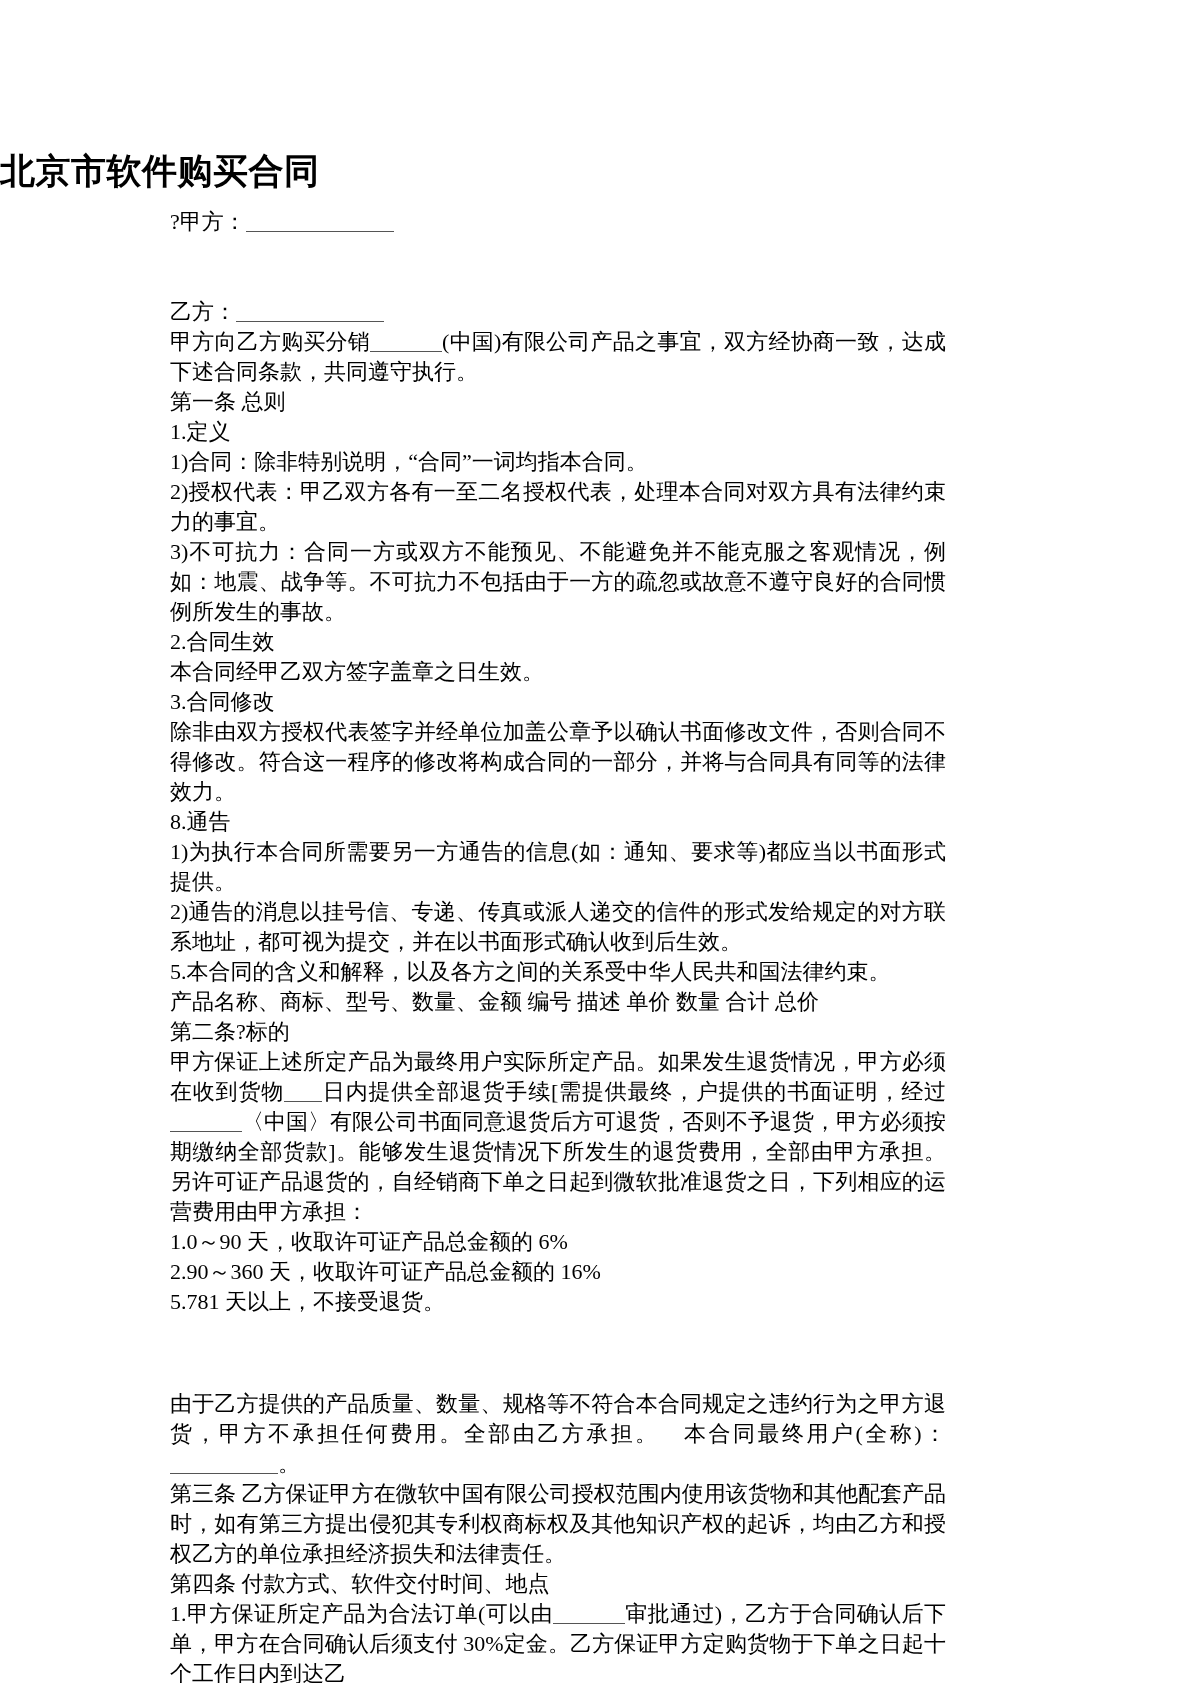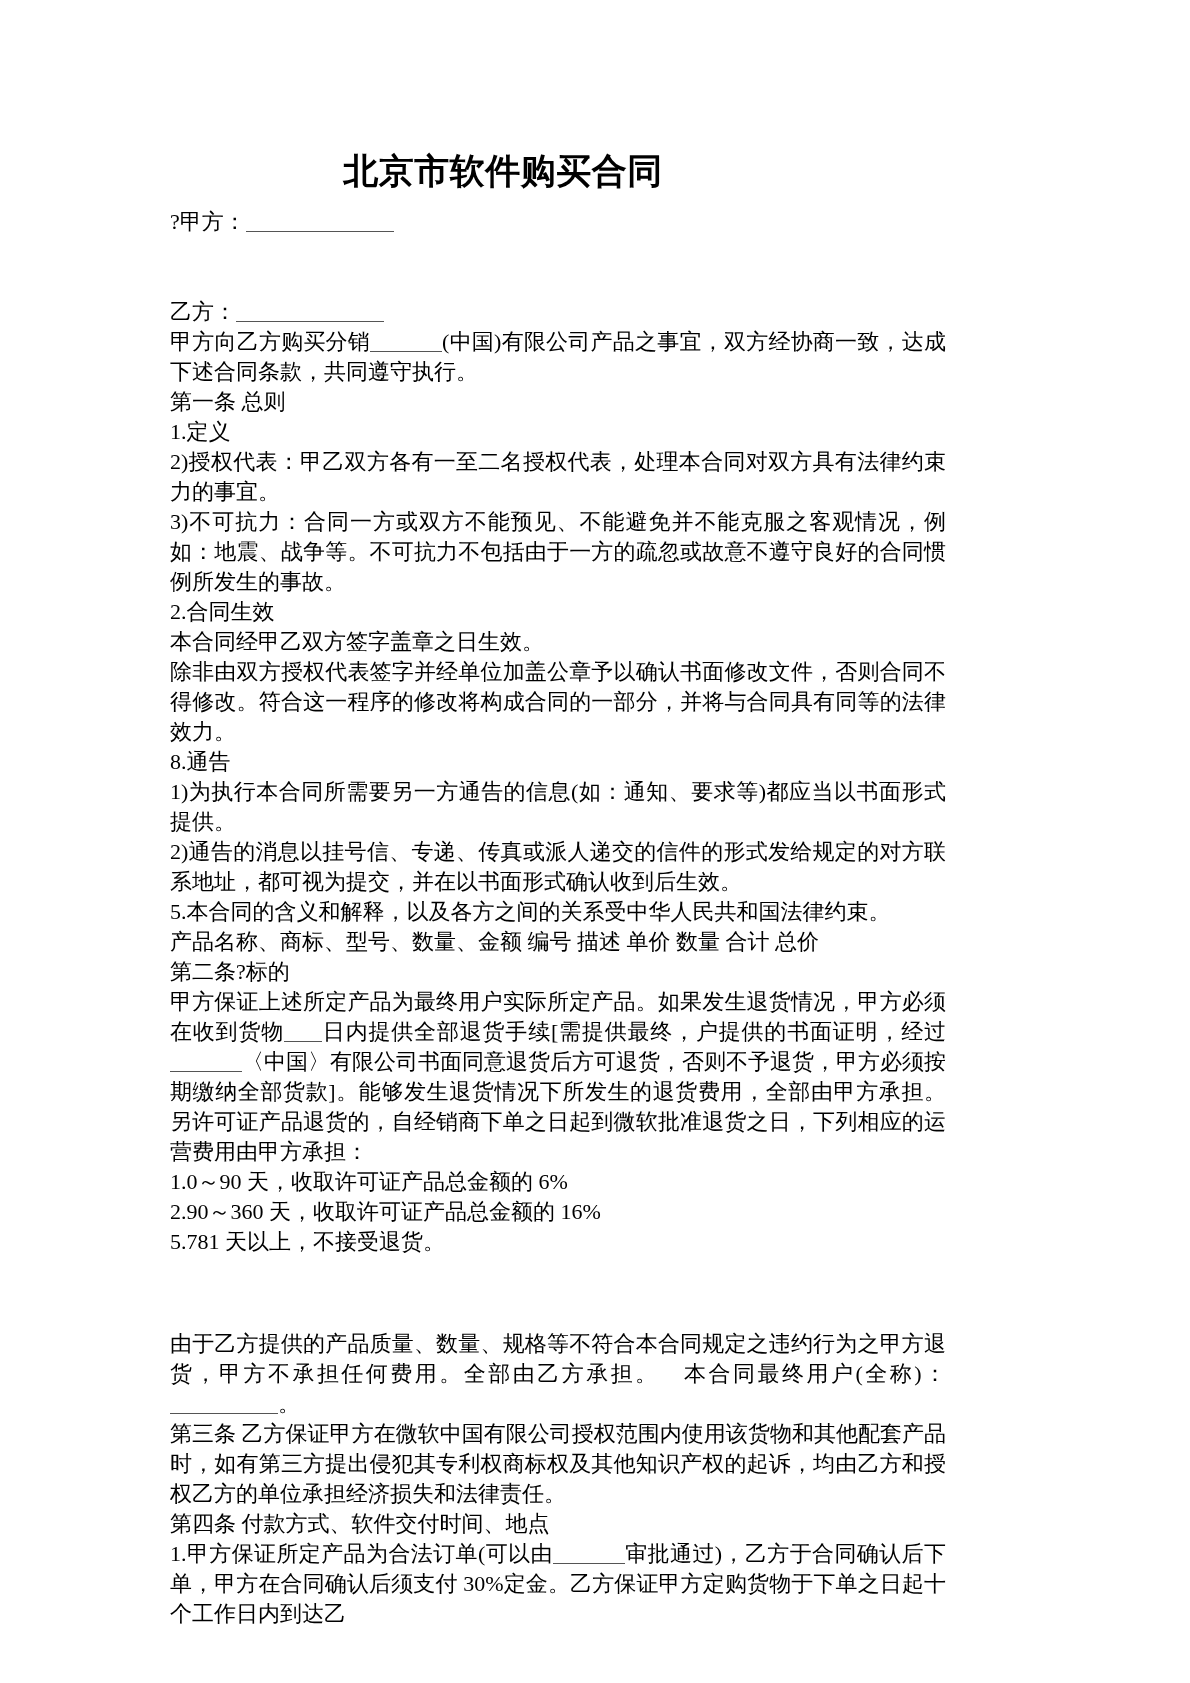--- a/index.html
+++ b/index.html
@@ -17,21 +17,20 @@
     height: 1683px;
     background: #ffffff;
     box-sizing: border-box;
     overflow: hidden;
   }
   .doc-title {
     position: absolute;
     left: 0;
     top: 148px;
     width: 1006px;
-    text-align: center;
     font-size: 35px;
     font-weight: bold;
     letter-spacing: 0.5px;
     font-family: "Liberation Serif", "DejaVu Serif", serif;
   }
   .body-block {
     position: absolute;
     left: 170px;
     top: 207px;
     width: 776px;
@@ -73,24 +72,26 @@
     <div class="line para"><span>?甲方：</span><span class="fill fill-long"></span></div>
 
     <div class="gap-sm"></div>
 
     <div class="line para"><span>乙方：</span><span class="fill fill-long"></span></div>
 
     <div class="line para"><span>甲方向乙方购买分销</span><span class="fill fill-short"></span><span>(中国)有限公司产品之事宜，双方经协商一致，达成下述合同条款，共同遵守执行。</span></div>
 
     <div class="line para">第一条 总则</div>
     <div class="line para">1.定义</div>
+    <div class="line para">1)合同：除非特别说明，“合同”一词均指本合同。</div>
     <div class="line para">2)授权代表：甲乙双方各有一至二名授权代表，处理本合同对双方具有法律约束力的事宜。</div>
     <div class="line para">3)不可抗力：合同一方或双方不能预见、不能避免并不能克服之客观情况，例如：地震、战争等。不可抗力不包括由于一方的疏忽或故意不遵守良好的合同惯例所发生的事故。</div>
     <div class="line para">2.合同生效</div>
     <div class="line para">本合同经甲乙双方签字盖章之日生效。</div>
+    <div class="line para">3.合同修改</div>
     <div class="line para">除非由双方授权代表签字并经单位加盖公章予以确认书面修改文件，否则合同不得修改。符合这一程序的修改将构成合同的一部分，并将与合同具有同等的法律效力。</div>
     <div class="line para">8.通告</div>
     <div class="line para">1)为执行本合同所需要另一方通告的信息(如：通知、要求等)都应当以书面形式提供。</div>
     <div class="line para">2)通告的消息以挂号信、专递、传真或派人递交的信件的形式发给规定的对方联系地址，都可视为提交，并在以书面形式确认收到后生效。</div>
     <div class="line para">5.本合同的含义和解释，以及各方之间的关系受中华人民共和国法律约束。</div>
 
     <div class="line para">产品名称、商标、型号、数量、金额 编号 描述 单价 数量 合计 总价</div>
     <div class="line para">第二条?标的</div>
 
     <div class="line para"><span>甲方保证上述所定产品为最终用户实际所定产品。如果发生退货情况，甲方必须在收到货物</span><span class="fill fill-xshort"></span><span>日内提供全部退货手续[需提供最终，户提供的书面证明，经过</span><span class="fill fill-short"></span><span>〈中国〉有限公司书面同意退货后方可退货，否则不予退货，甲方必须按期缴纳全部货款]。能够发生退货情况下所发生的退货费用，全部由甲方承担。另许可证产品退货的，自经销商下单之日起到微软批准退货之日，下列相应的运营费用由甲方承担：</span></div>

